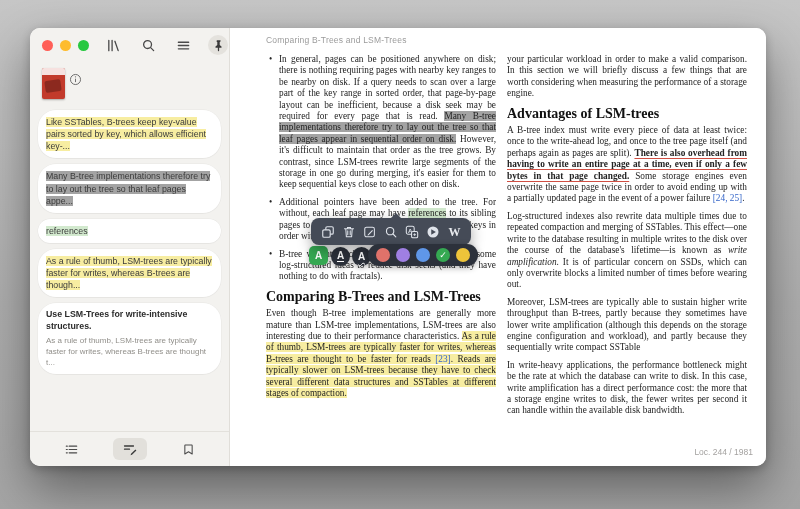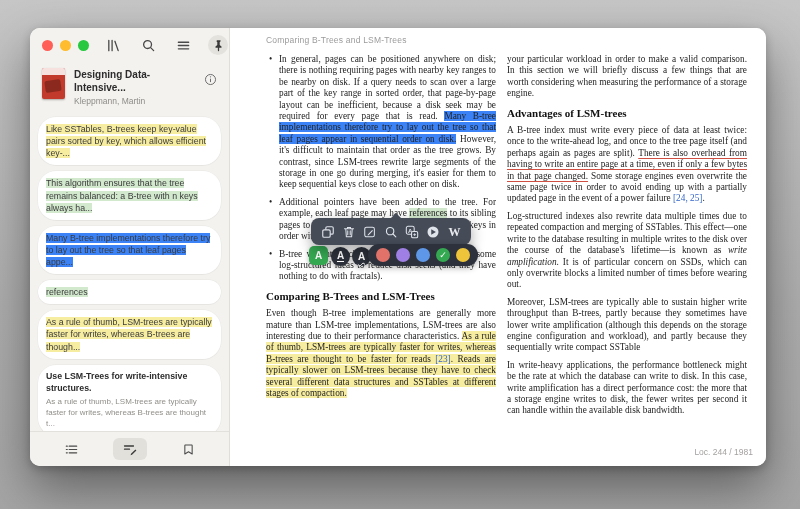--- a/index.html
+++ b/index.html
@@ -31,35 +31,35 @@
   .book-meta { margin-left:9px; flex:1; }
   .book-title { font-size:10px; font-weight:bold; color:#2c2c2c; line-height:1.3; }
   .book-author { font-size:8.5px; color:#8e8c88; margin-top:2px; }
   .info-btn { margin-left:4px; margin-top:4px; flex:none; }
   .cards { flex:1; padding:3px 8px 4px 8px; display:flex; flex-direction:column; gap:6px; overflow:hidden; }
   .card { background:#fff; border-radius:18px; padding:6px 8px; font-size:8.8px; line-height:1.38; color:#3a3a3a; box-shadow:0 0 0 0.5px rgba(0,0,0,.05), 0 1px 1px rgba(0,0,0,.03); }
   .note-title { font-weight:bold; font-size:8.8px; color:#2c2c2c; line-height:1.35; }
   .note-body { font-size:8px; color:#918f8a; line-height:1.35; margin-top:3px; }
   .hl-yellow { background:#f7eda1; }
   .hl-green  { background:#d2e9ce; }
-  .hl-pink   { background:#3b82f6; }
-  .ul-red    { text-decoration:underline; text-decoration-color:#d04f43; text-underline-offset:2px; }
+  .hl-pink   { background:#a3a3a3; }
+  .ul-red    { text-decoration:underline; text-decoration-color:#d04f43; text-underline-offset:2px;font-weight:bold; }
   .sidebar-footer { height:35px; border-top:1px solid #e3e1dc; display:flex; align-items:center; justify-content:space-between; padding:0 24px; }
   .sf-btn { width:34px; height:22px; display:flex; align-items:center; justify-content:center; border-radius:6px; }
   .sf-btn.active { background:#e2e0db; }
   
   .main { flex:1; position:relative; background:#fff; font-family:"Liberation Serif", serif;margin-left:29px; }
   .main-header { position:absolute; top:7px; left:7px; font-family:"Liberation Sans",sans-serif; font-size:8.5px; color:#9b9b9b; letter-spacing:.2px; }
   .col { position:absolute; top:26px; height:392px; overflow:hidden; font-size:9.3px; line-height:11.4px; color:#232323; text-align:justify; }
   .col1 { left:7px; width:230px; }
   .col2 { left:248px; width:240px; }
   .block { margin-bottom:6px; }
   .bullet { padding-left:13px; position:relative; }
   .bullet::before { content:"•"; position:absolute; left:3px; top:0; }
-  .h2 { font-weight:bold; font-size:11px; color:#111; margin:8px 0 6px 0; text-align:left; }
+  .h2 { font-weight:bold; font-size:14px; color:#111; margin:8px 0 6px 0; text-align:left; }
   .link { color:#3465c8; }
   .italic { font-style:italic; }
   .footer-loc { position:absolute; right:13px; bottom:9px; font-family:"Liberation Sans",sans-serif; font-size:8.5px; color:#a4a2a0; }
   
   .float-toolbar {
     position:absolute; left:281px; top:190px; width:160px; height:27px; z-index:30;
     background:#454b57; border-radius:8px; display:flex; align-items:center;
     justify-content:space-between; padding:0 9px; box-shadow:0 5px 14px rgba(0,0,0,.35);
   }
   .float-toolbar .notch { position:absolute; top:-5px; left:80px; width:0; height:0;
@@ -115,36 +115,31 @@
             </svg>
         </span>
       </div>
     </div>
 
     <div class="book-row">
       <div class="cover" id="book-cover" style="background: rgb(194, 58, 43);">
         <span class="band"></span>
           <span class="mark"></span>
       </div>
-      <div class="book-meta">
-        <div class="book-title">Designing Data-Intensive...</div>
-        <div class="book-author">Kleppmann, Martin</div>
-      </div>
       <span class="info-btn">
         <svg width="13" height="13" viewBox="0 0 16 16" fill="none" stroke="#6b6b6b" stroke-width="1.2">
             <circle cx="8" cy="8" r="6.2"></circle>
             <line x1="8" y1="7" x2="8" y2="11.2"></line>
             <circle cx="8" cy="4.7" r="0.8" fill="#6b6b6b" stroke="none"></circle>
           </svg>
       </span>
     </div>
 
     <div class="cards">
         <div class="card"><span class="hl-yellow">Like SSTables, B-trees keep key-value pairs sorted by key, which allows efficient key-...</span></div>
-        <div class="card"><span class="hl-green">This algorithm ensures that the tree remains balanced: a B-tree with n keys always ha...</span></div>
         <div class="card"><span class="hl-pink">Many B-tree implementations therefore try to lay out the tree so that leaf pages appe...</span></div>
         <div class="card"><span class="hl-green">references</span></div>
         <div class="card"><span class="hl-yellow">As a rule of thumb, LSM-trees are typically faster for writes, whereas B-trees are though...</span></div>
         <div class="card">
           <div class="note-title">Use LSM-Trees for write-intensive structures.</div>
           <div class="note-body">As a rule of thumb, LSM-trees are typically faster for writes, whereas B-trees are thought t...</div>
         </div>
       </div>
 
     <div class="sidebar-footer">
@@ -164,21 +159,21 @@
             <path d="M4 2.5h8a0.5 0.5 0 0 1 .5.5v10.5L8 10.8l-4.5 2.7V3a0.5 0.5 0 0 1 .5-.5z"></path>
           </svg>
       </span>
     </div>
   </div>
 
   <div class="main">
     <div class="main-header">Comparing B-Trees and LSM-Trees</div>
     <div class="col col1">
         <div class="block bullet"><span>In general, pages can be positioned anywhere on disk; there is nothing requiring pages with nearby key ranges to be nearby on disk. If a query needs to scan over a large part of the key range in sorted order, that page-by-page layout can be inefficient, because a disk seek may be required for every page that is read. </span><span class="hl-pink">Many B-tree implementations therefore try to lay out the tree so that leaf pages appear in sequential order on disk.</span><span> However, it's difficult to maintain that order as the tree grows. By contrast, since LSM-trees rewrite large segments of the storage in one go during merging, it's easier for them to keep sequential keys close to each other on disk.</span></div>
-        <div class="block bullet"><span>Additional pointers have been added to the tree. For example, each leaf page may have </span><span class="hl-green">references</span><span> to its sibling pages to the left and right, which allows scanning keys in order without jumping back to parent pages.</span></div>
+        <div class="block bullet"><span>Additional pointers have been added to the tree. For without, each leaf page may have </span><span class="hl-green">references</span><span> to its sibling pages to the left and right, which allows scanning keys in order without jumping back to parent pages.</span></div>
         <div class="block bullet"><span>B-tree variants such as </span><span class="italic">fractal trees</span><span> </span><span class="link">[22]</span><span> borrow some log-structured ideas to reduce disk seeks (and they have nothing to do with fractals).</span></div>
         <div class="h2">Comparing B-Trees and LSM-Trees</div>
         <div class="block"><span>Even though B-tree implementations are generally more mature than LSM-tree implementations, LSM-trees are also interesting due to their performance characteristics. </span><span class="hl-yellow">As a rule of thumb, LSM-trees are typically faster for writes, whereas B-trees are thought to be faster for reads </span><span class="hl-yellow link">[23]</span><span class="hl-yellow">. Reads are typically slower on LSM-trees because they have to check several different data structures and SSTables at different stages of compaction.</span></div>
       </div>
     <div class="col col2">
         <div class="block"><span>your particular workload in order to make a valid comparison. In this section we will briefly discuss a few things that are worth considering when measuring the performance of a storage engine.</span></div>
         <div class="h2">Advantages of LSM-trees</div>
         <div class="block"><span>A B-tree index must write every piece of data at least twice: once to the write-ahead log, and once to the tree page itself (and perhaps again as pages are split). </span><span class="ul-red">There is also overhead from having to write an entire page at a time, even if only a few bytes in that page changed.</span><span> Some storage engines even overwrite the same page twice in order to avoid ending up with a partially updated page in the event of a power failure </span><span class="link">[24, 25]</span><span>.</span></div>
         <div class="block"><span>Log-structured indexes also rewrite data multiple times due to repeated compaction and merging of SSTables. This effect—one write to the database resulting in multiple writes to the disk over the course of the database's lifetime—is known as </span><span class="italic">write amplification</span><span>. It is of particular concern on SSDs, which can only overwrite blocks a limited number of times before wearing out.</span></div>
         <div class="block"><span>Moreover, LSM-trees are typically able to sustain higher write throughput than B-trees, partly because they sometimes have lower write amplification (although this depends on the storage engine configuration and workload), and partly because they sequentially write compact SSTable</span></div>

